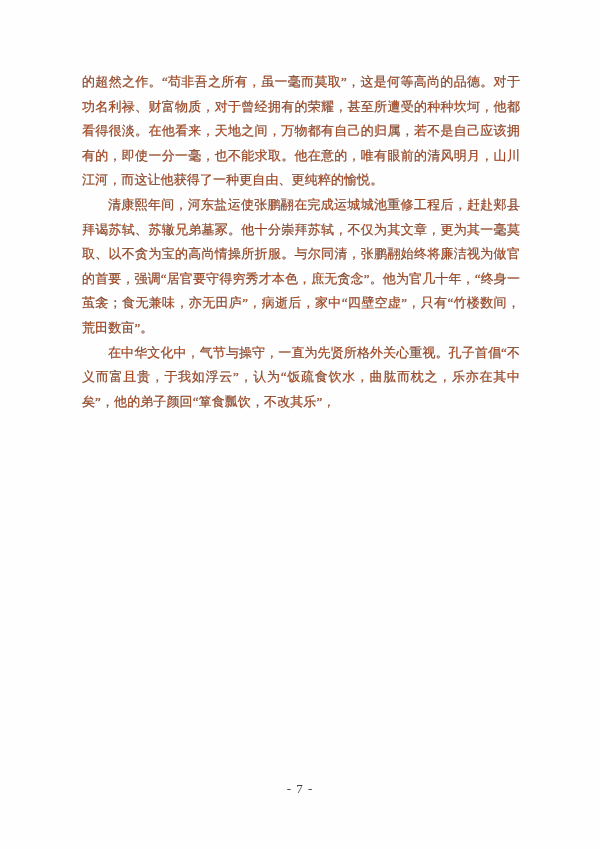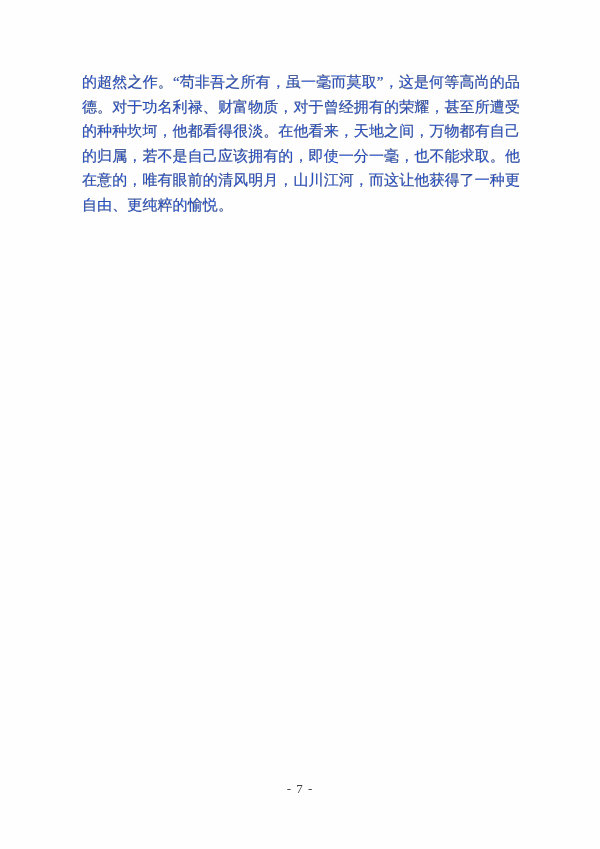--- a/index.html
+++ b/index.html
@@ -13,22 +13,22 @@
     height: 849px;
     background: #fefefe;
     overflow: hidden;
     font-family: "Liberation Serif", "DejaVu Serif", serif;
   }
   .content {
     position: absolute;
     left: 82px;
     top: 70px;
     width: 438px;
-    color: #1d4ed8;
-    font-size: 15px;
+    color: #c2410c;
+    font-size: 13px;
     line-height: 24.6px;
     letter-spacing: 0.1px;
     text-align: justify;
     text-justify: inter-ideograph;
     -webkit-text-stroke: 0.2px #4a4a4a;
   }
   .para {
     margin: 0;
     padding: 0;
     text-indent: 2em;
@@ -48,15 +48,17 @@
     letter-spacing: 1px;
     font-family: "Liberation Serif", "DejaVu Serif", serif;
   }
 </style>
 </head>
 <body>
 
 <div class="page">
   <div class="content">
     <p class="para no-indent">的超然之作。“苟非吾之所有，虽一毫而莫取”，这是何等高尚的品德。对于功名利禄、财富物质，对于曾经拥有的荣耀，甚至所遭受的种种坎坷，他都看得很淡。在他看来，天地之间，万物都有自己的归属，若不是自己应该拥有的，即使一分一毫，也不能求取。他在意的，唯有眼前的清风明月，山川江河，而这让他获得了一种更自由、更纯粹的愉悦。</p>
+    <p class="para">清康熙年间，河东盐运使张鹏翮在完成运城城池重修工程后，赶赴郏县拜谒苏轼、苏辙兄弟墓冢。他十分崇拜苏轼，不仅为其文章，更为其一毫莫取、以不贪为宝的高尚情操所折服。与尔同清，张鹏翮始终将廉洁视为做官的首要，强调“居官要守得穷秀才本色，庶无贪念”。他为官几十年，“终身一茧衾；食无兼味，亦无田庐”，病逝后，家中“四壁空虚”，只有“竹楼数间，荒田数亩”。</p>
+    <p class="para">在中华文化中，气节与操守，一直为先贤所格外关心重视。孔子首倡“不义而富且贵，于我如浮云”，认为“饭疏食饮水，曲肱而枕之，乐亦在其中矣”，他的弟子颜回“箪食瓢饮，不改其乐”，</p>
   </div>
   <div class="page-number">- 7 -</div>
 </div>
 
 </body></html>

